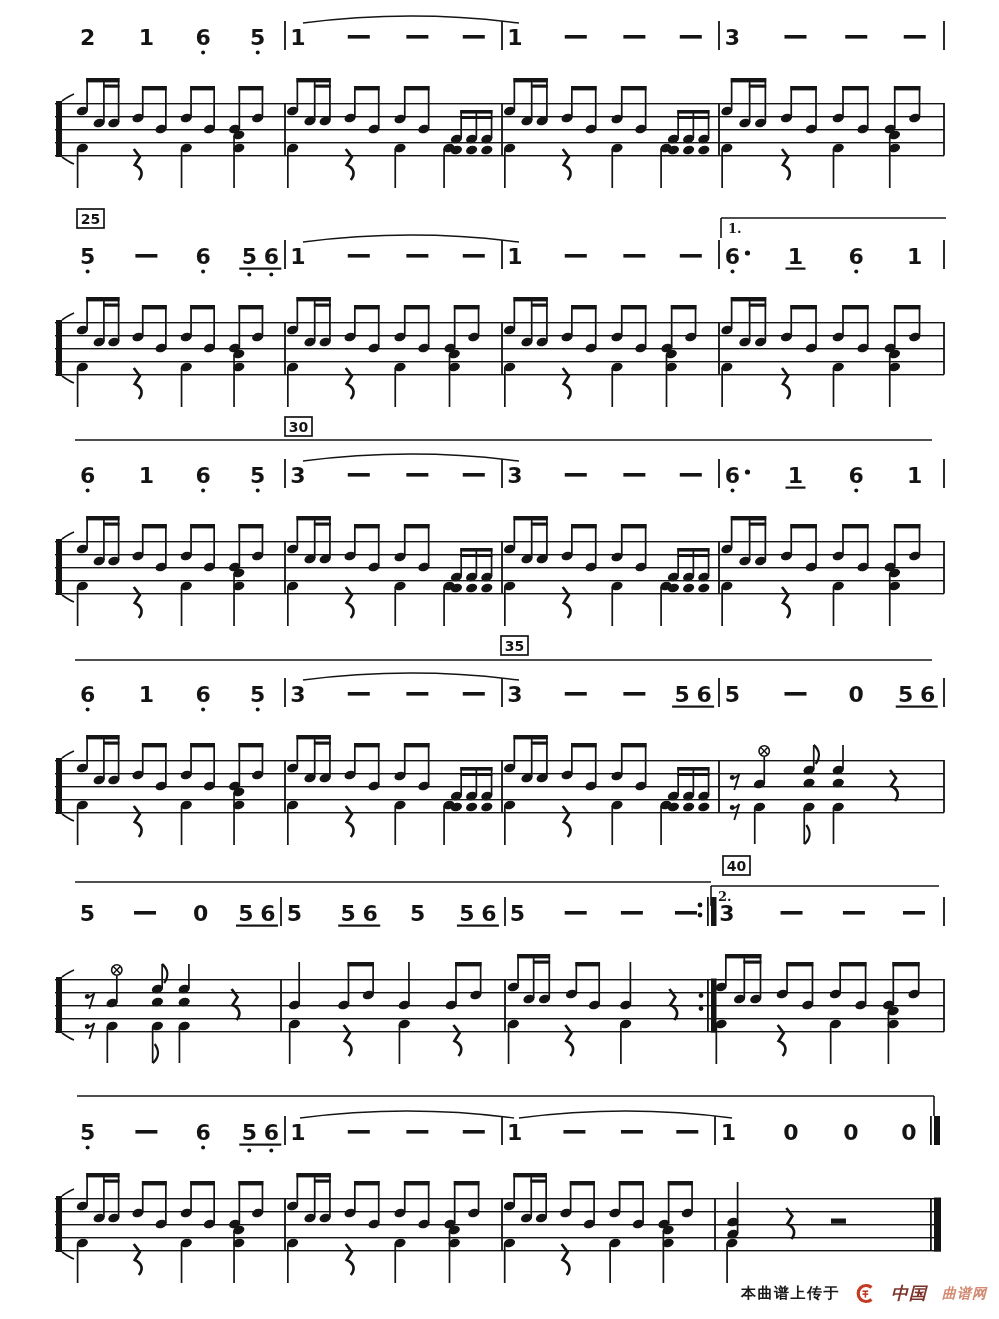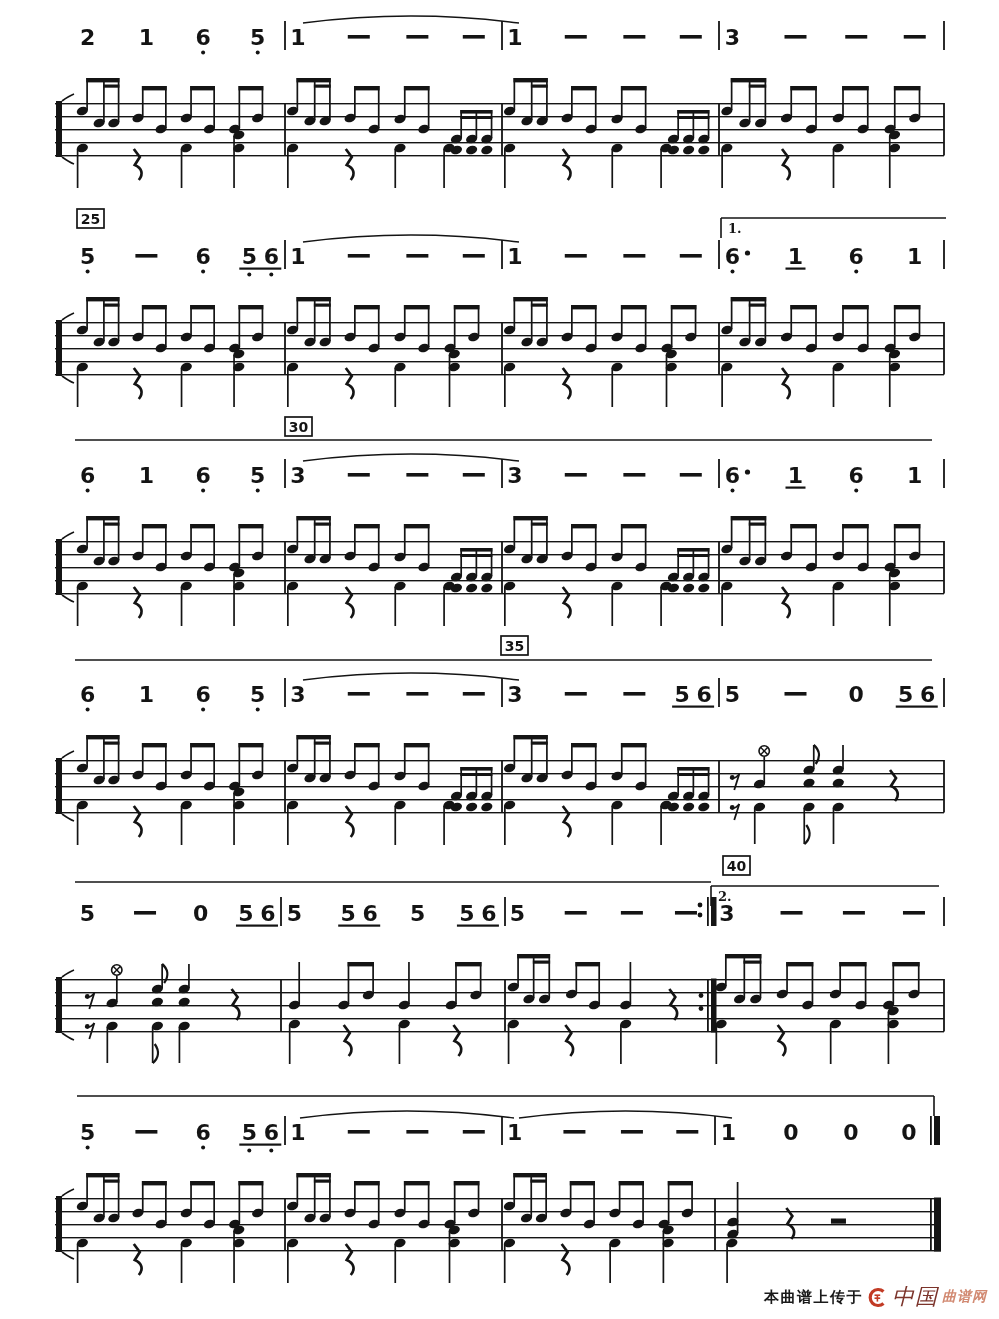--- a/index.html
+++ b/index.html
@@ -1,22 +1,22 @@
 <!DOCTYPE html>
 <html><head>
 <meta charset="utf-8">
 <style>
   html,body{margin:0;padding:0;background:#e8e8e8;}
   .page{position:relative;width:999px;height:1319px;background:#ffffff;margin:0 auto;overflow:hidden;
         font-family:"DejaVu Sans",sans-serif;}
   #score{position:absolute;left:0;top:0;width:999px;height:1319px;}
-  .watermark{position:absolute;right:12px;top:1282px;display:flex;align-items:center;gap:4px;
+  .watermark{position:absolute;right:12px;top:1282px;display:flex;align-items:center;gap:15px;
              font-family:"DejaVu Sans",sans-serif;}
   .wm-prefix{font-size:15px;font-weight:600;color:#1a1a1a;letter-spacing:1.5px;}
-  .wm-brand1{font-size:22px;font-weight:400;font-style:italic;letter-spacing:1px;text-align:center;}
+  .wm-brand1{font-size:17px;font-weight:700;font-style:italic;letter-spacing:1px;text-align:center;}
   .wm-brand2{font-size:14px;font-weight:800;font-style:italic;letter-spacing:1px;}
   svg text{user-select:none;}
 </style>
 </head>
 <body>
 
 <div class="page">
   <div id="score"><svg width="999" height="1319" viewBox="0 0 999 1319">
         <g>
           <rect x="55" y="103" width="889" height="1.4" fill="#141414"></rect>

